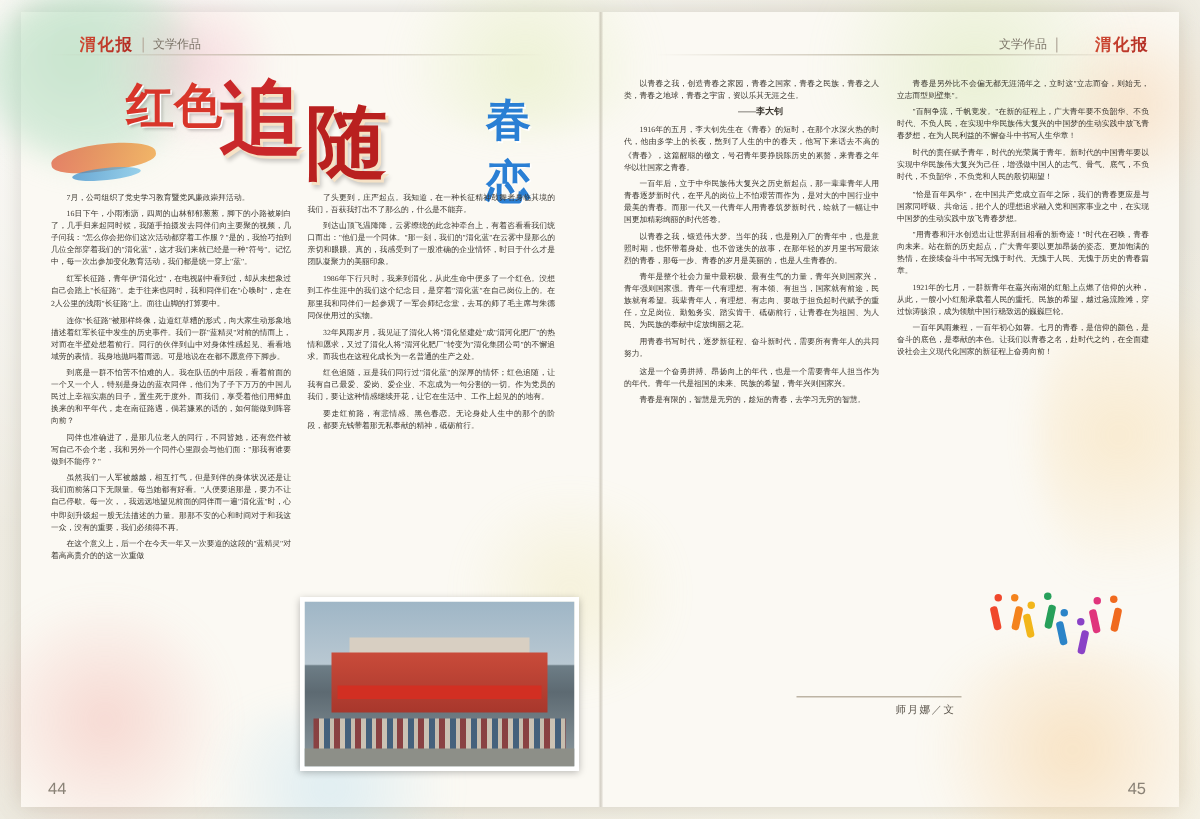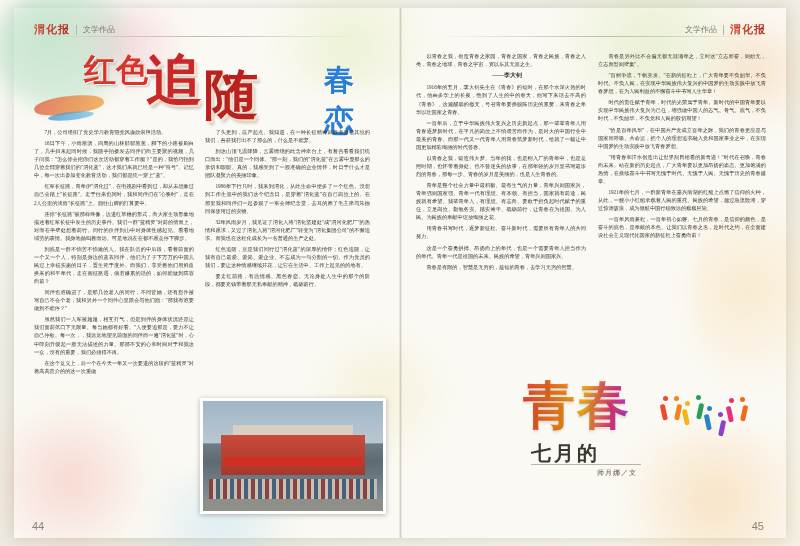--- a/index.html
+++ b/index.html
@@ -39,21 +39,21 @@
   .b10{left:300px;top:330px;width:160px;height:130px;background:radial-gradient(circle at 50% 50%,#e8dfa0,rgba(255,255,255,0) 72%);opacity:.30;}
 
   
   .hdr{position:absolute;top:22px;font-size:8px;color:#6a6258;display:flex;align-items:center;gap:6px;}
   .hdr-left{left:34px;}
   .hdr-right{right:34px;}
   .hdr .logo{
     font-family:"Liberation Serif",serif;font-weight:bold;font-size:11px;
     color:#b4342c;letter-spacing:1px;
     background:linear-gradient(110deg,#d04a33,#b02a22);
-    -webkit-background-clip:text;background-clip:text;color:transparent;
+    -webkit-background-clip:text;background-clip:text;color:transparent;margin-left:19px;
   }
   .hdr .sep{width:1px;height:10px;background:#bdb6a8;}
   .hdr .label{color:#7c7468;font-size:8px;font-family:Liberation Serif, serif;}
   .hdr-line{position:absolute;height:1px;background:linear-gradient(to right,rgba(180,170,150,0),rgba(180,170,150,.8),rgba(180,170,150,0));}
   .hl-left{left:34px;top:36px;width:330px;}
   .hl-right{right:34px;top:36px;width:330px;}
 
   
   .pageno{position:absolute;bottom:14px;font-size:11px;color:#8a8276;font-family:"Liberation Sans",sans-serif;}
   .pn-left{left:32px;}
@@ -242,21 +242,19 @@
         <i style="left: 33px; top: 17px; width: 5px; height: 5px; border-radius: 50%; background: rgb(39, 160, 90);"></i>
         <i style="left: 44px; top: 36px; background: rgb(43, 132, 200); transform: rotate(-12deg);"></i>
         <i style="left: 44px; top: 28px; width: 5px; height: 5px; border-radius: 50%; background: rgb(43, 132, 200);"></i>
         <i style="left: 55px; top: 42px; background: rgb(138, 66, 198); transform: rotate(12deg);"></i>
         <i style="left: 55px; top: 34px; width: 5px; height: 5px; border-radius: 50%; background: rgb(138, 66, 198);"></i>
         <i style="left: 66px; top: 28px; background: rgb(224, 53, 124); transform: rotate(-12deg);"></i>
         <i style="left: 66px; top: 20px; width: 5px; height: 5px; border-radius: 50%; background: rgb(224, 53, 124);"></i>
         <i style="left: 77px; top: 27px; background: rgb(240, 106, 30); transform: rotate(12deg);"></i>
         <i style="left: 77px; top: 19px; width: 5px; height: 5px; border-radius: 50%; background: rgb(240, 106, 30);"></i>
       </div>
-    <span class="qc-main">青春</span>
-    <span class="qc-sub">七月的</span>
     <div class="qc-underline"></div>
     <span class="qc-author">师月娜／文</span>
   </div>
 
   <div class="pageno pn-left">44</div>
   <div class="pageno pn-right">45</div>
 </div>
 
 </body></html>

